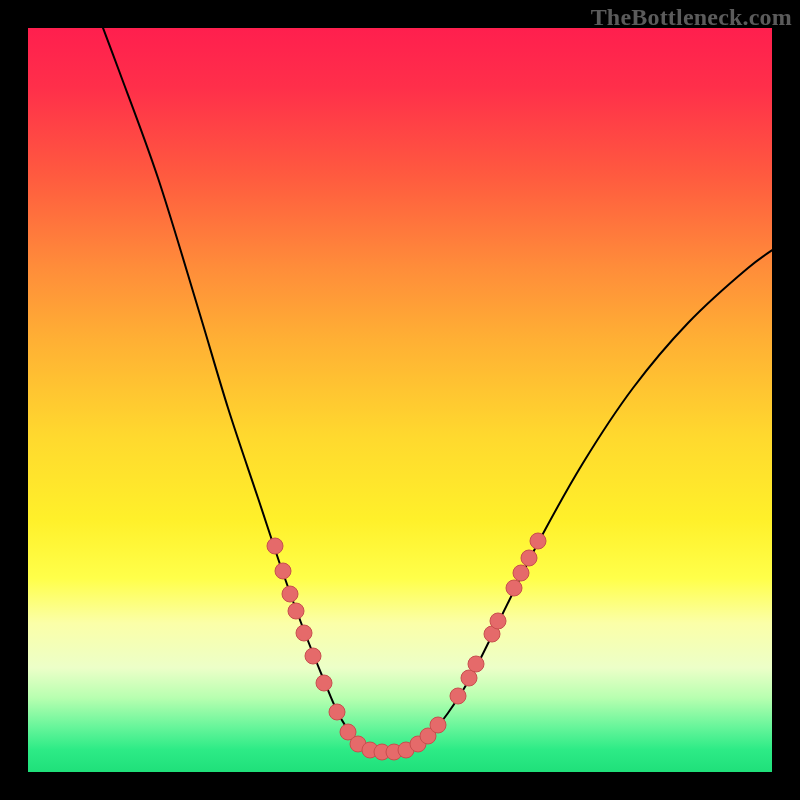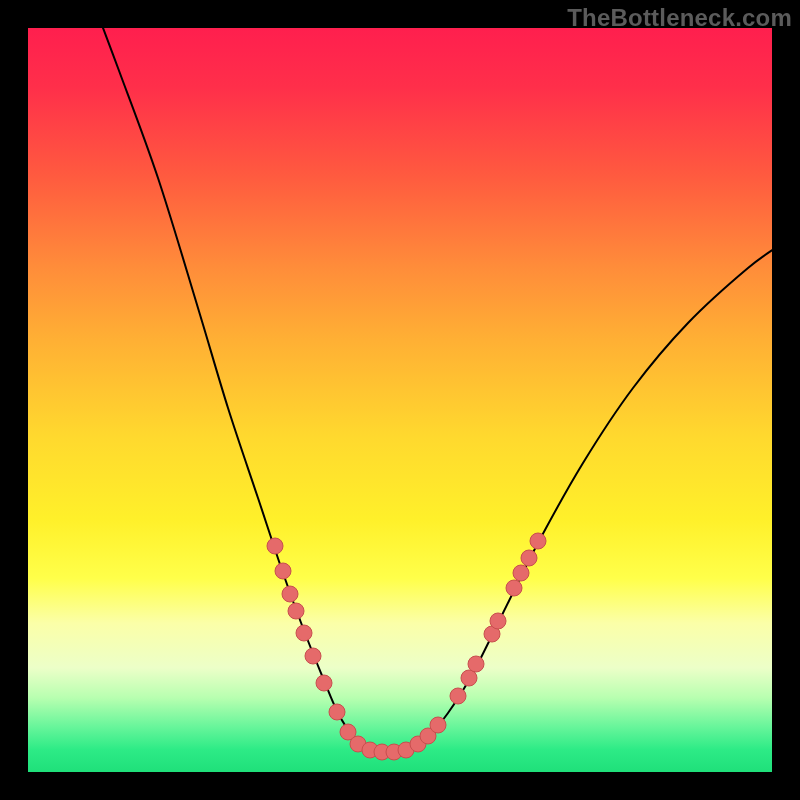--- a/index.html
+++ b/index.html
@@ -11,20 +11,21 @@
     background: #000;
     font-family: Arial, Helvetica, sans-serif;
   }
   .frame {
     position: absolute;
     left: 0;
     top: 0;
     width: 800px;
     height: 800px;
     background: #000;
+    font-family: Liberation Serif, serif;
   }
   .plot {
     position: absolute;
     left: 28px;
     top: 28px;
     width: 744px;
     height: 744px;
     overflow: hidden;
   }
   .gradient {

